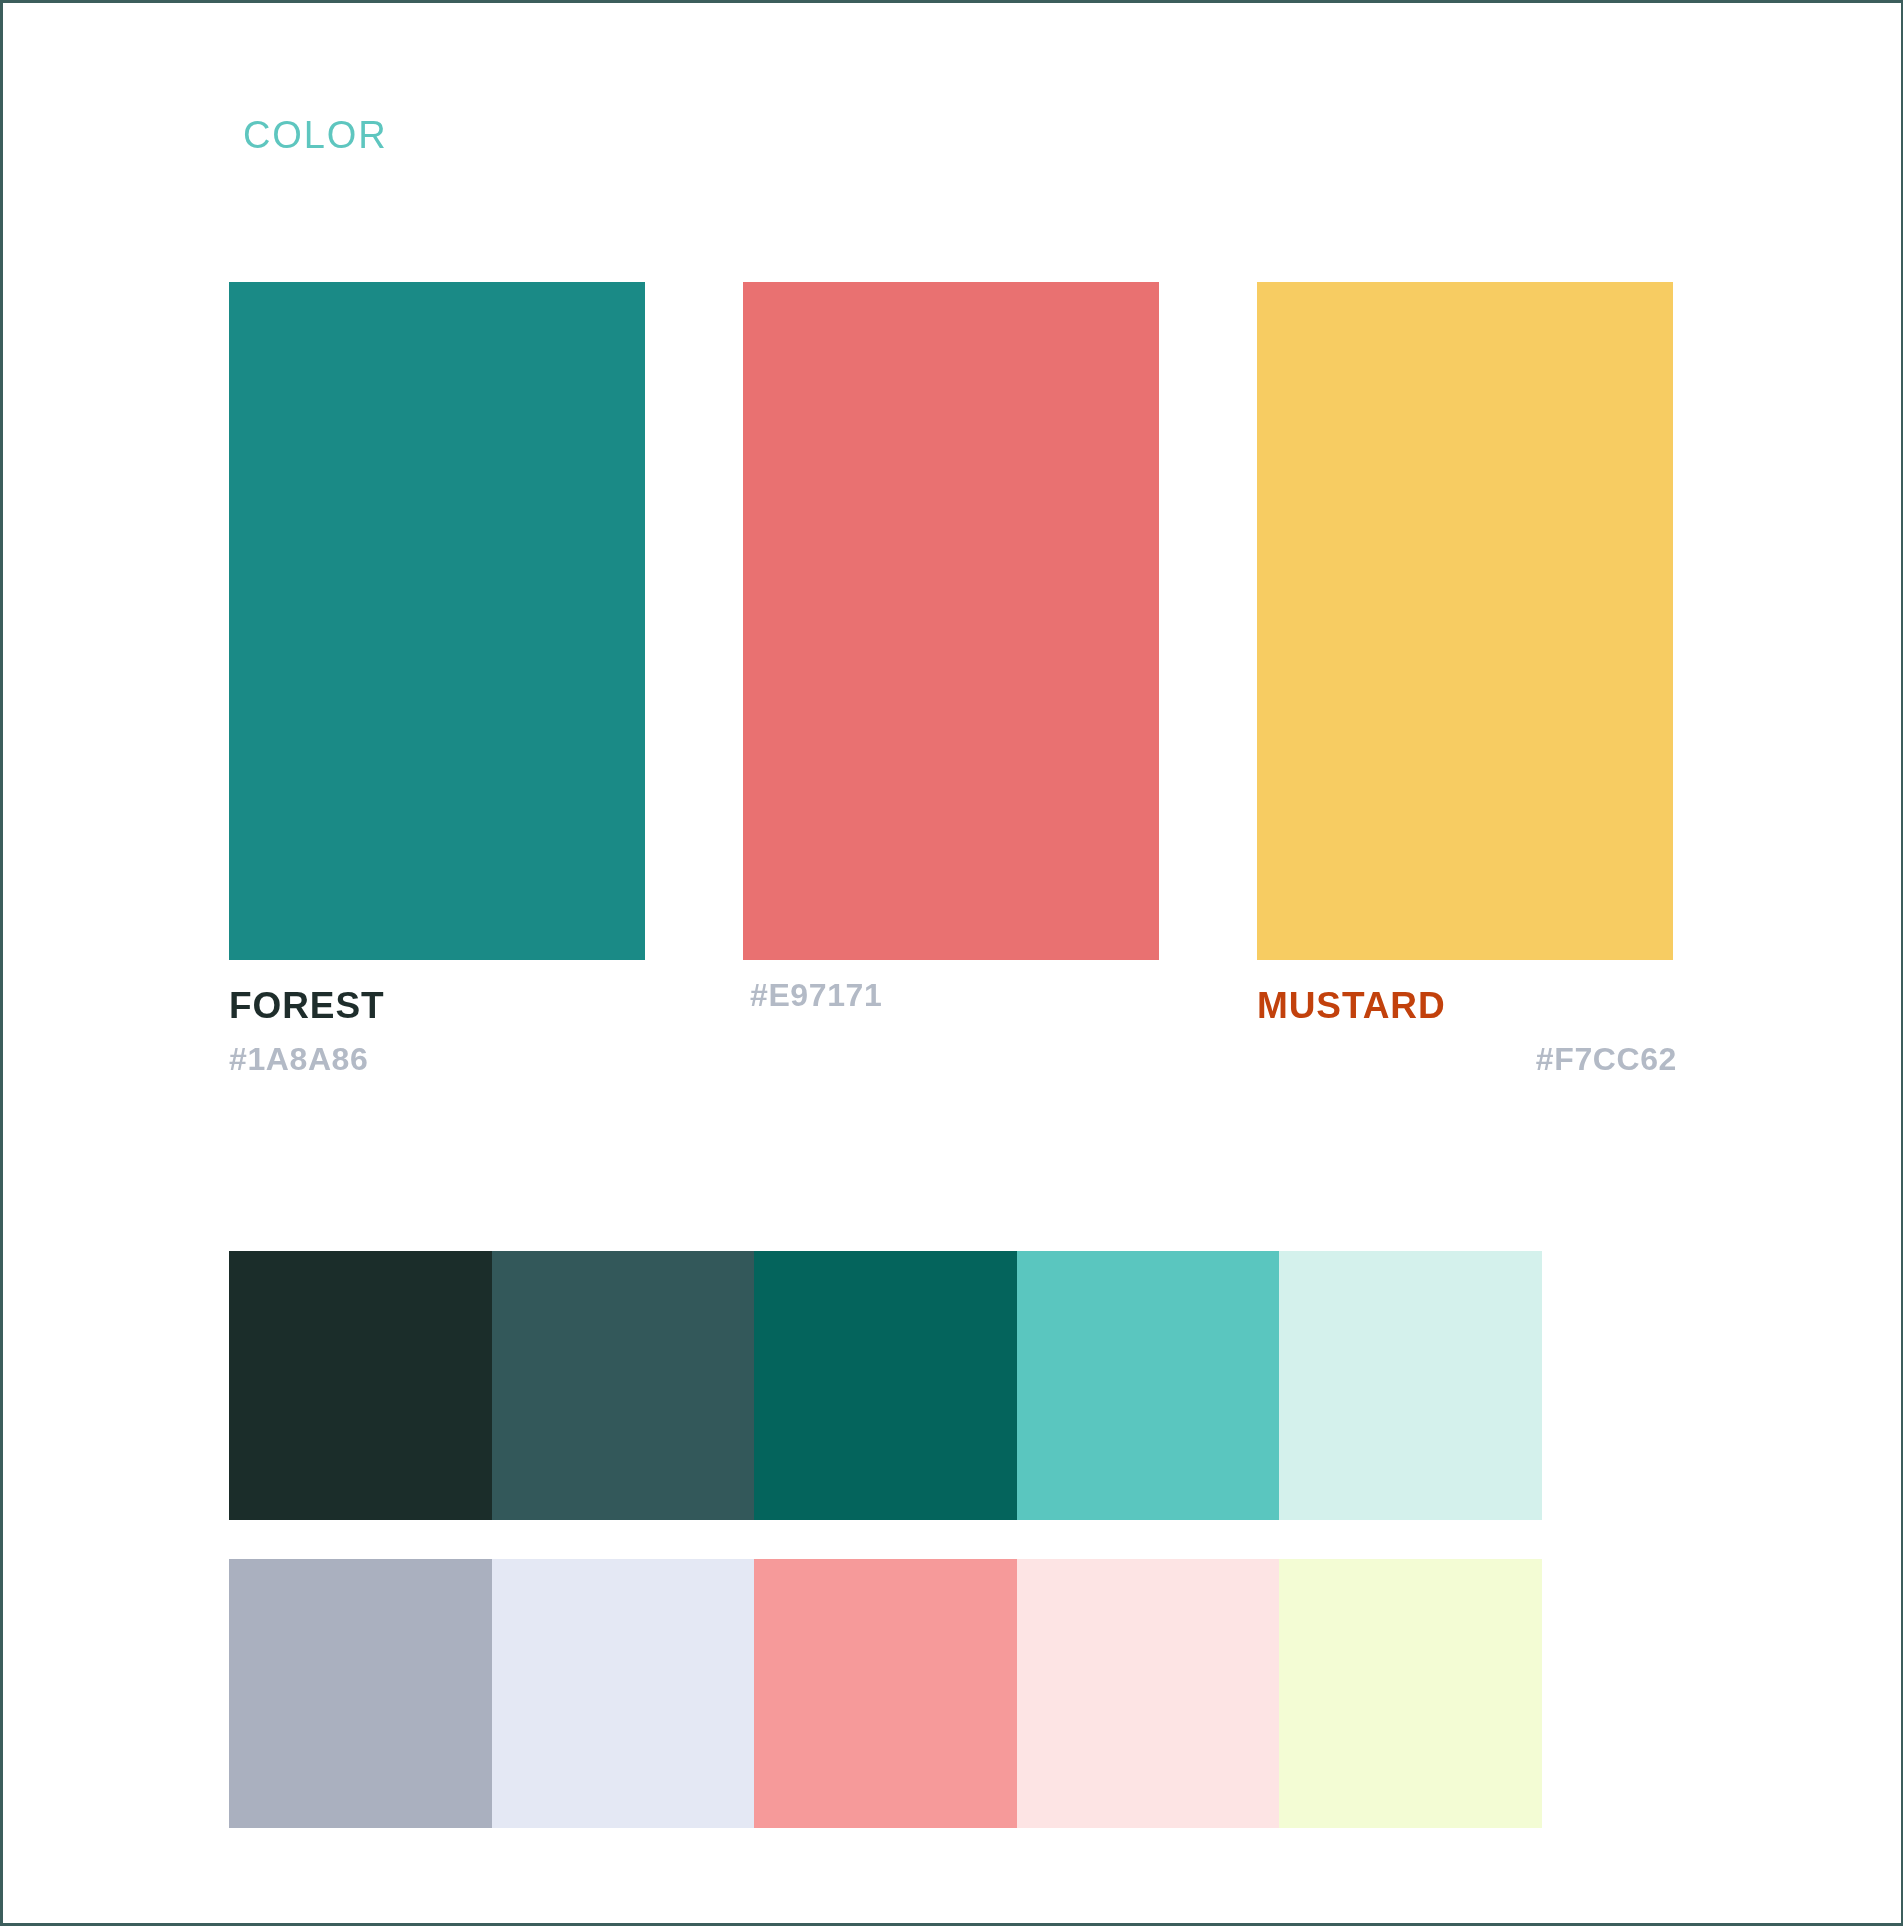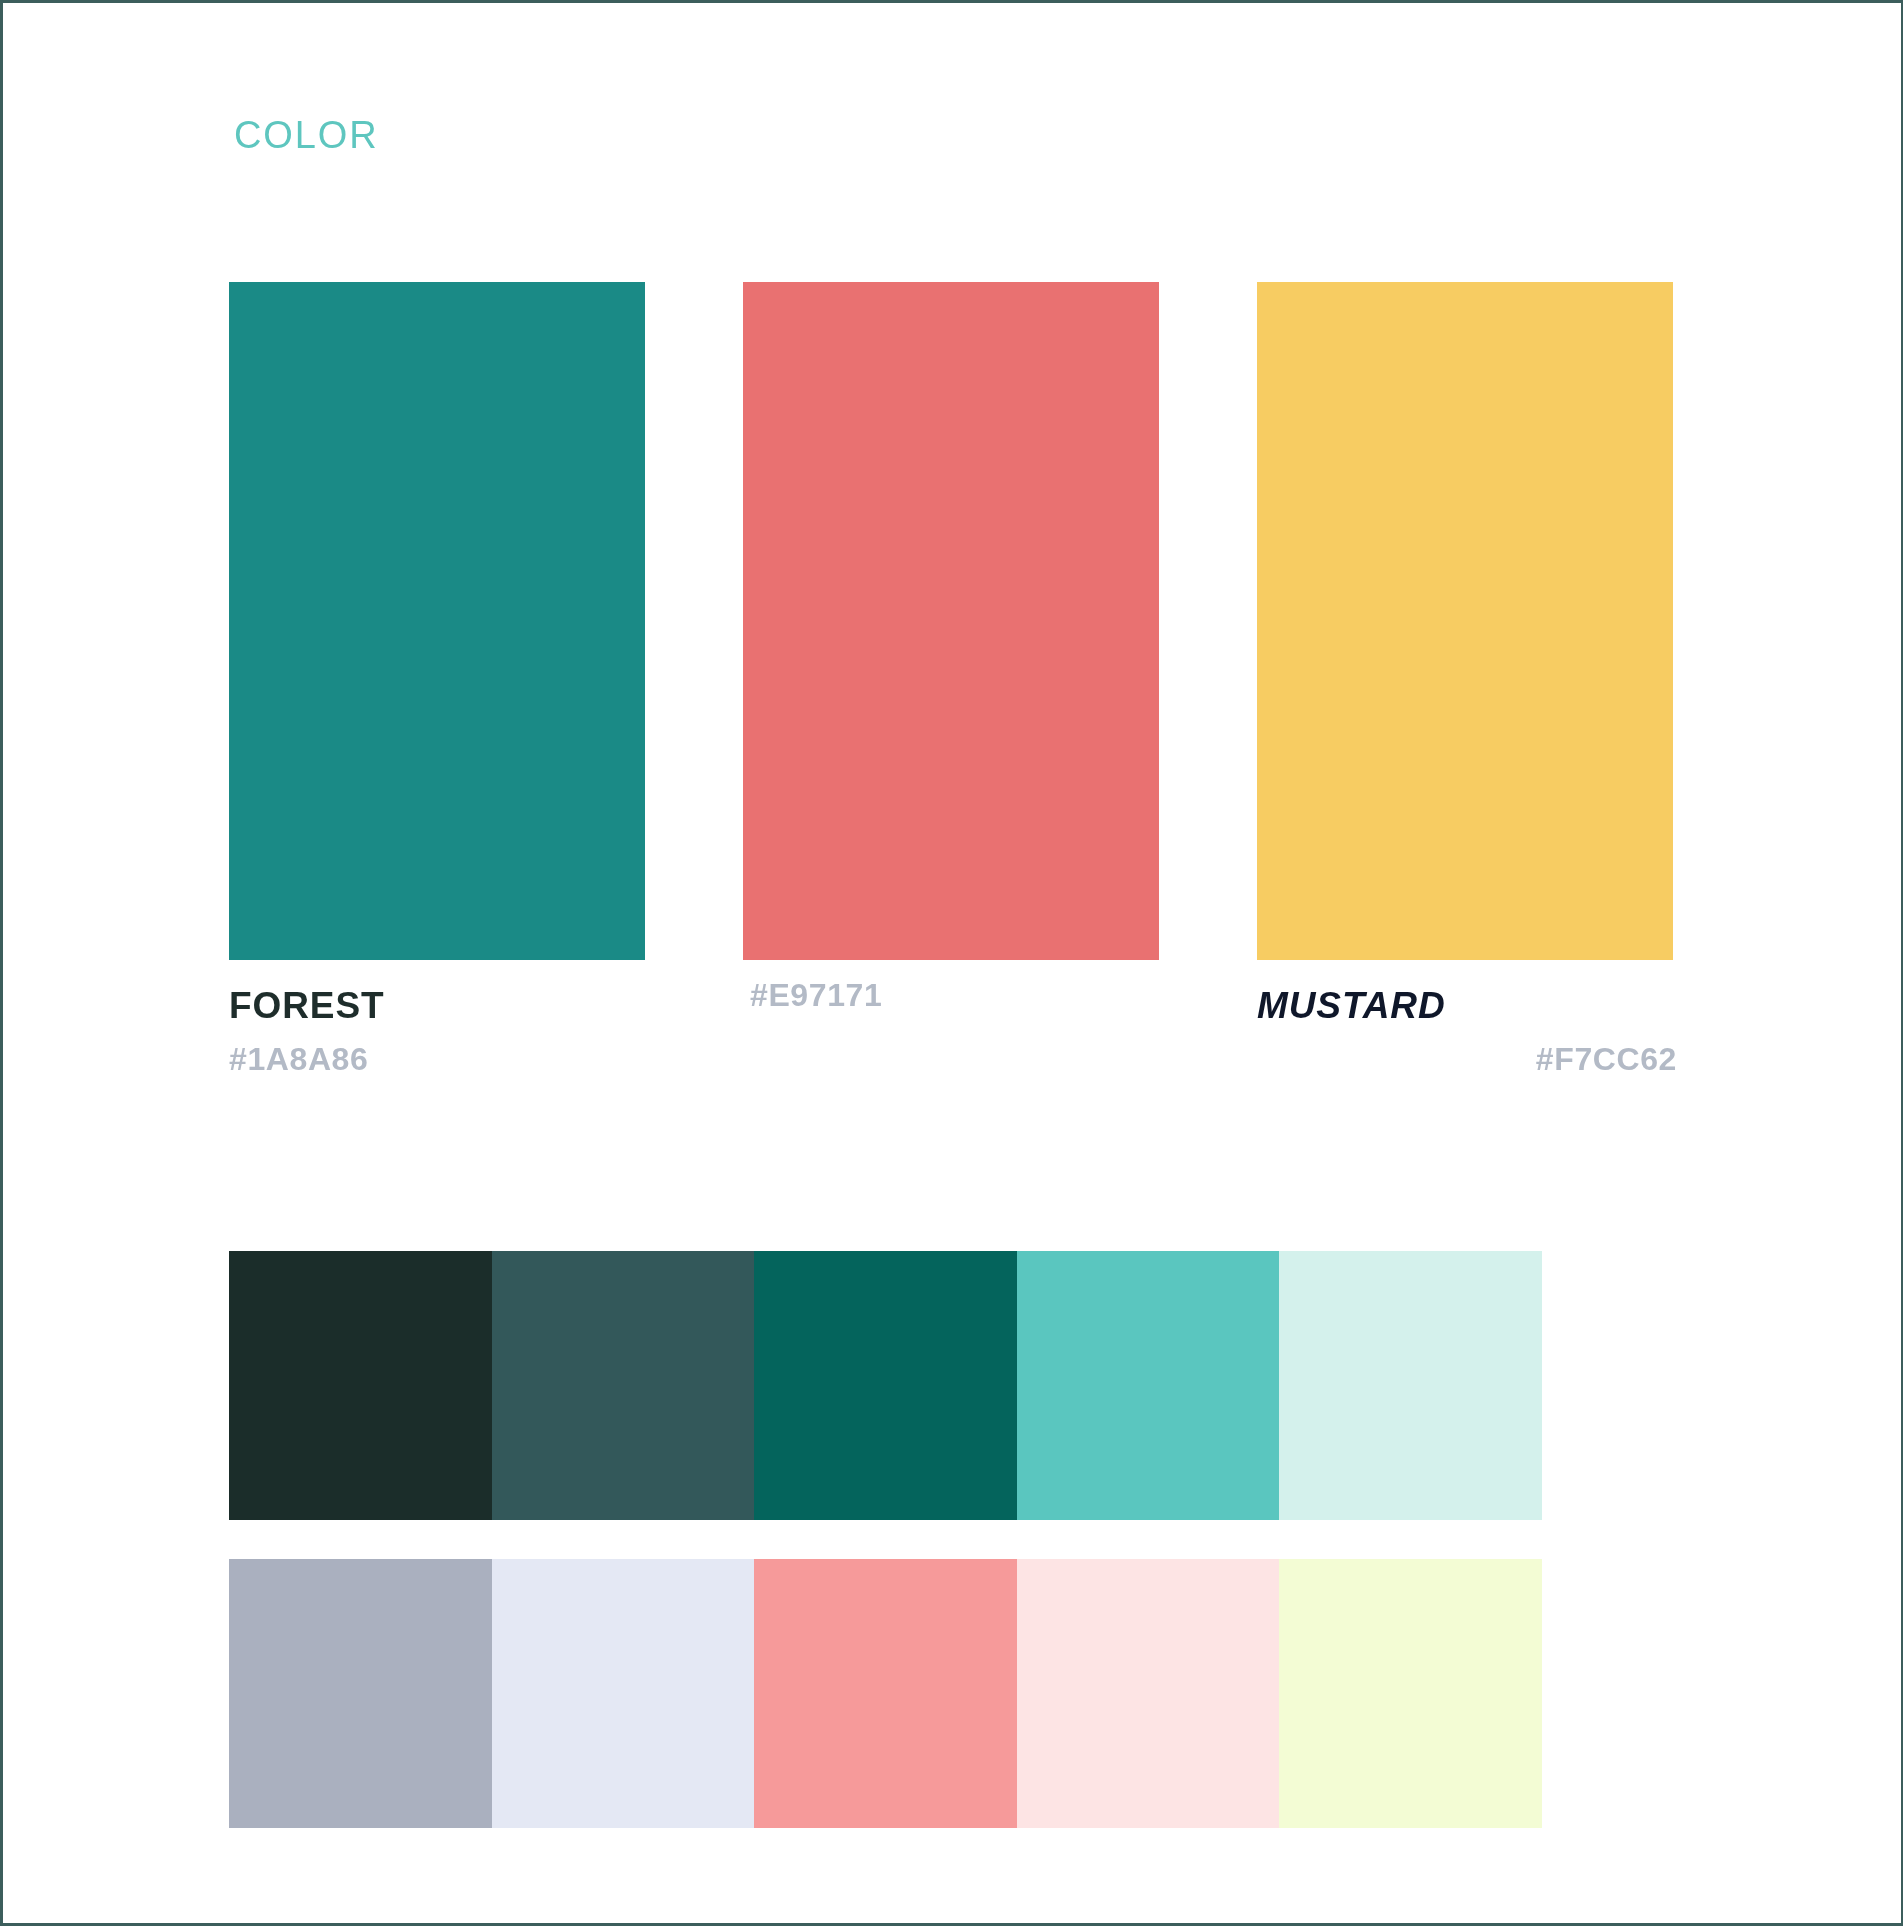--- a/index.html
+++ b/index.html
@@ -16,21 +16,21 @@
     height: 1926px;
     background: #ffffff;
     border: 3.1px solid #3c5e5c;
     box-sizing: border-box;
     overflow: hidden;
   }
 
   
   .section-title {
     position: absolute;
-    left: 231px;
+    left: 240px;
     top: 113px;
     font-size: 38px;
     font-weight: 400;
     letter-spacing: 1.9px;
     color: #5ec6bf;
     line-height: 1;
   }
 
   
   .swatch-row {
@@ -97,21 +97,21 @@
       <div class="swatch-hex" style="color: rgb(179, 186, 198);">#1A8A86</div>
     </div>
 
     <div class="swatch-card">
       <div class="swatch-chip" style="background-color: rgb(233, 113, 113);"></div>
       <div class="swatch-hex" style="color: rgb(179, 186, 198); margin-left: 7px;">#E97171</div>
     </div>
 
     <div class="swatch-card">
       <div class="swatch-chip" style="background-color: rgb(247, 204, 98);"></div>
-      <div class="swatch-name" style="color: #0f172a; font-style: italic;">MUSTARD</div>
+      <div class="swatch-name" style="color: #c2410c;">MUSTARD</div>
       <div class="swatch-hex" style="color: rgb(179, 186, 198); text-align: right;">#F7CC62</div>
     </div>
 
   </div>
 
   <div class="bar bar-a">
     <div class="bar-cell" style="background-color: rgb(27, 45, 42);"></div>
     <div class="bar-cell" style="background-color: rgb(51, 88, 90);"></div>
     <div class="bar-cell" style="background-color: rgb(4, 100, 92);"></div>
     <div class="bar-cell" style="background-color: rgb(90, 198, 191);"></div>

